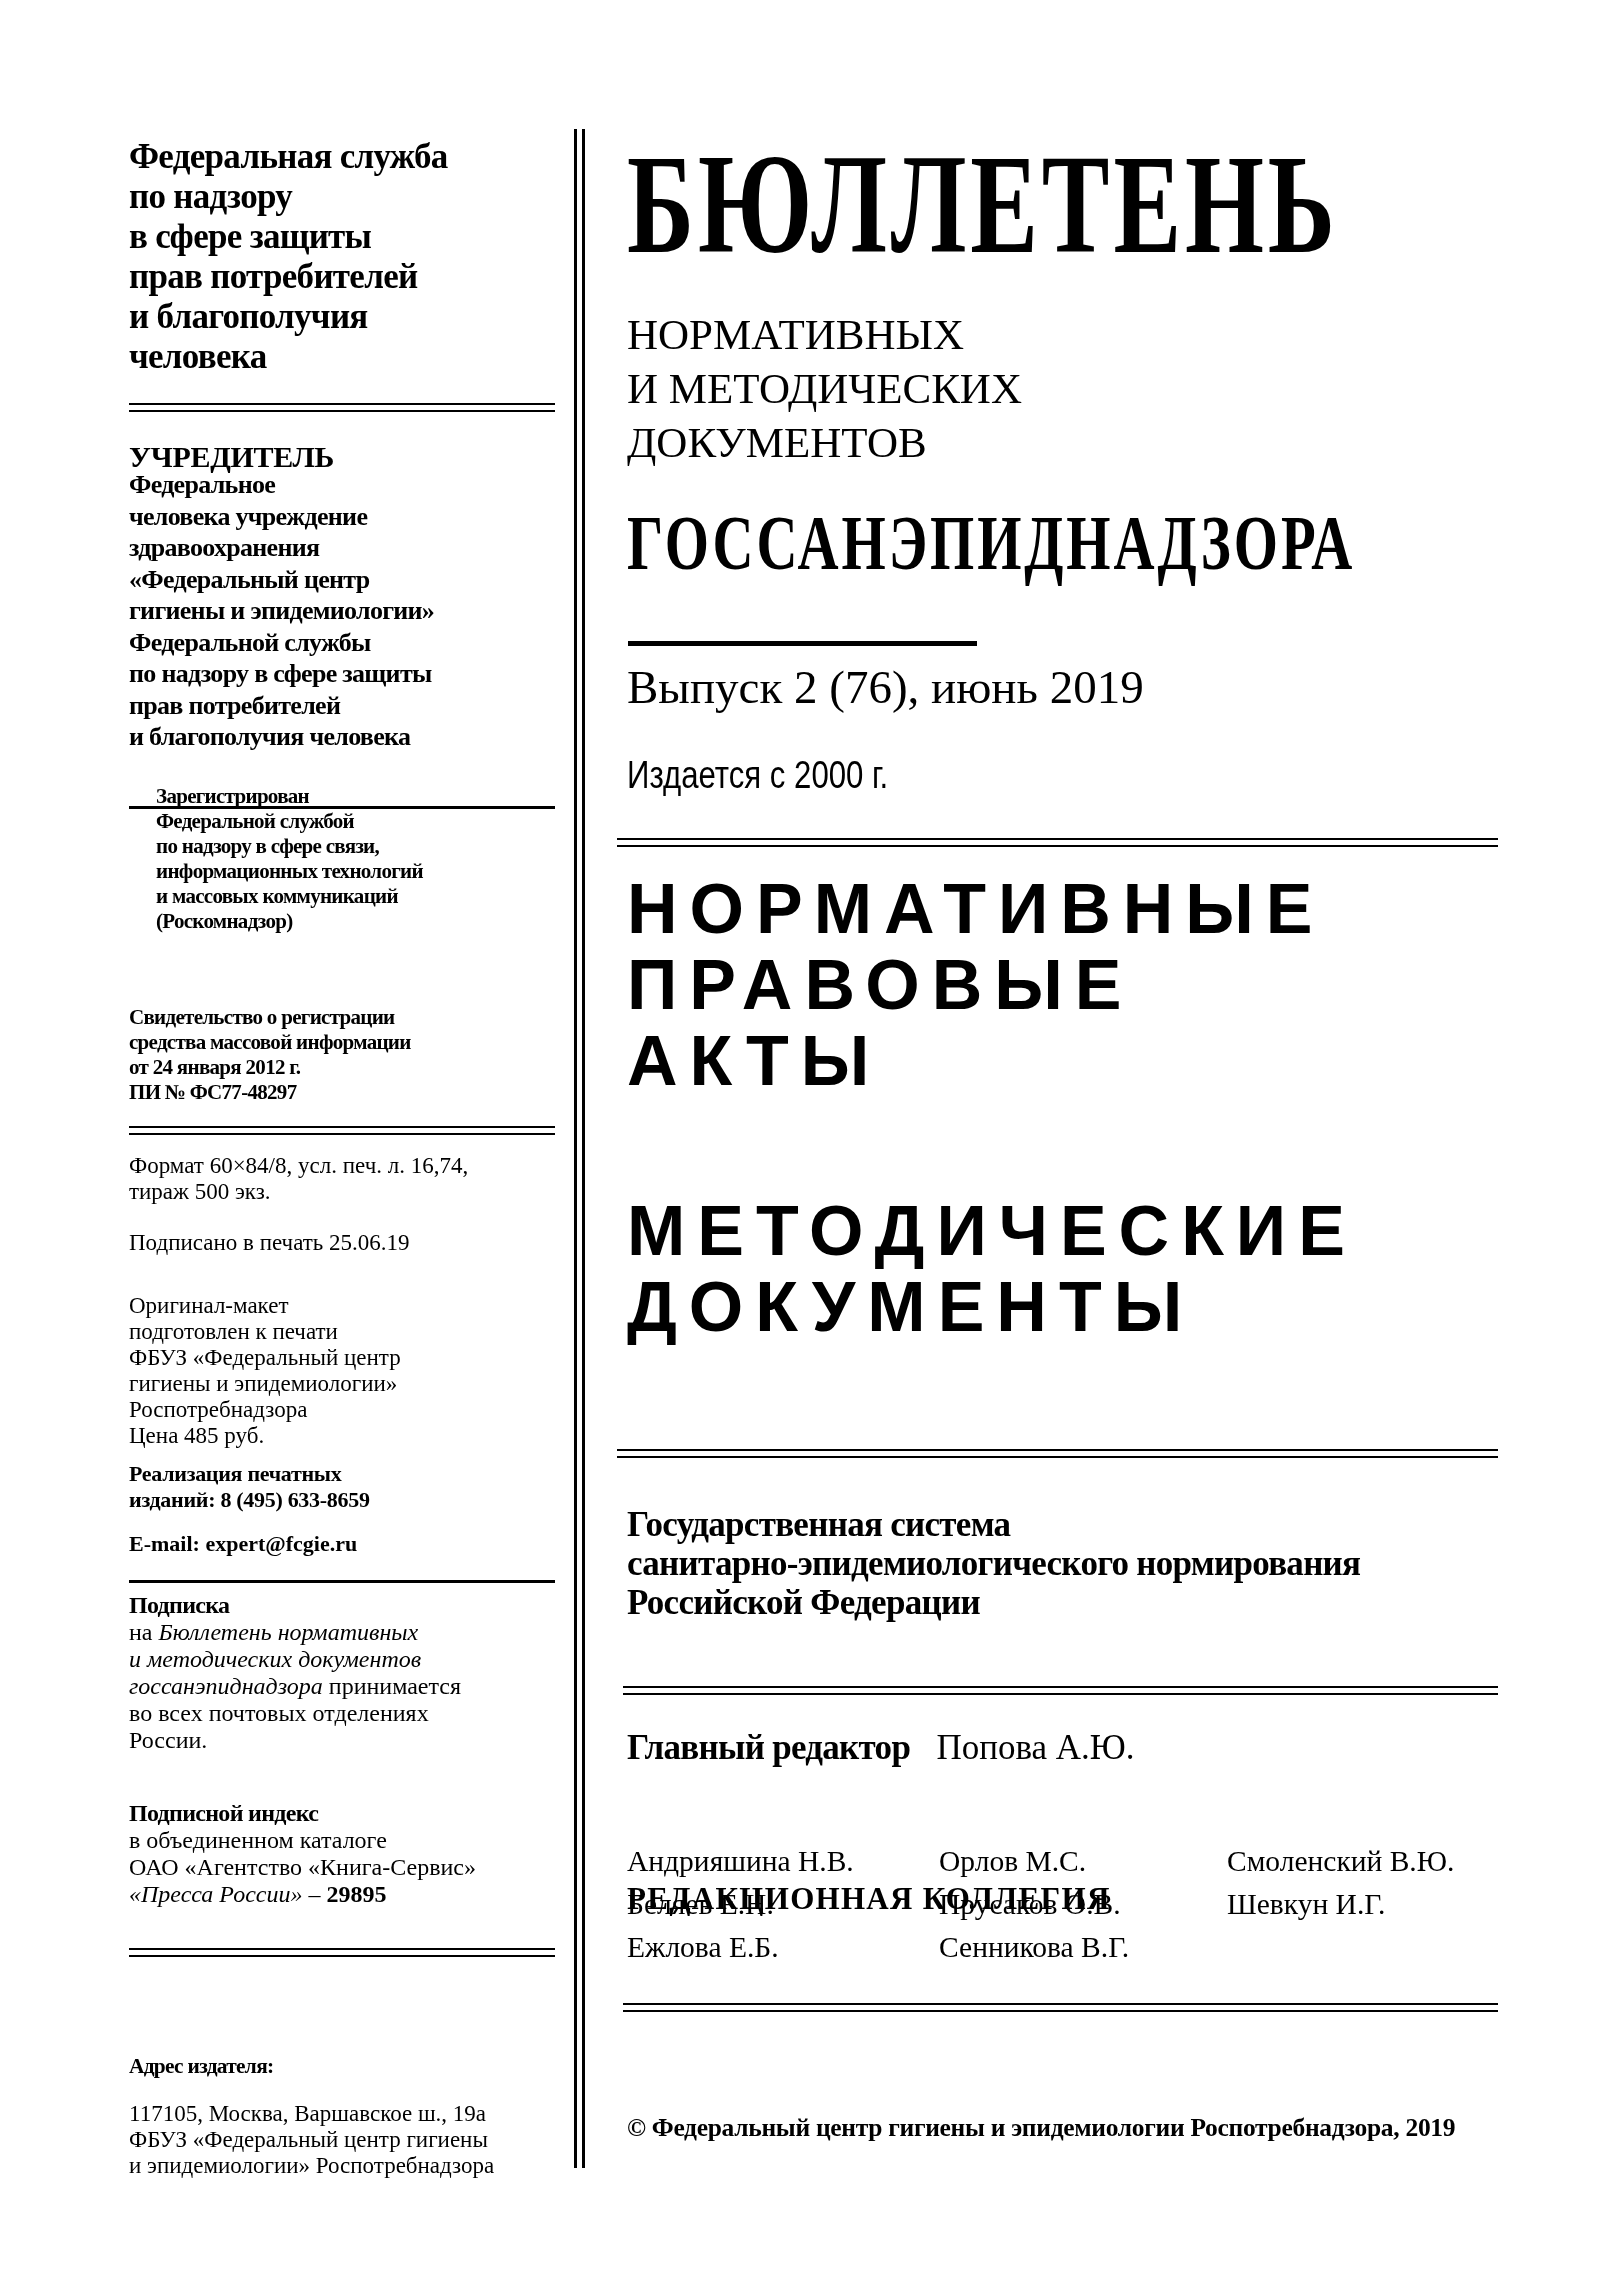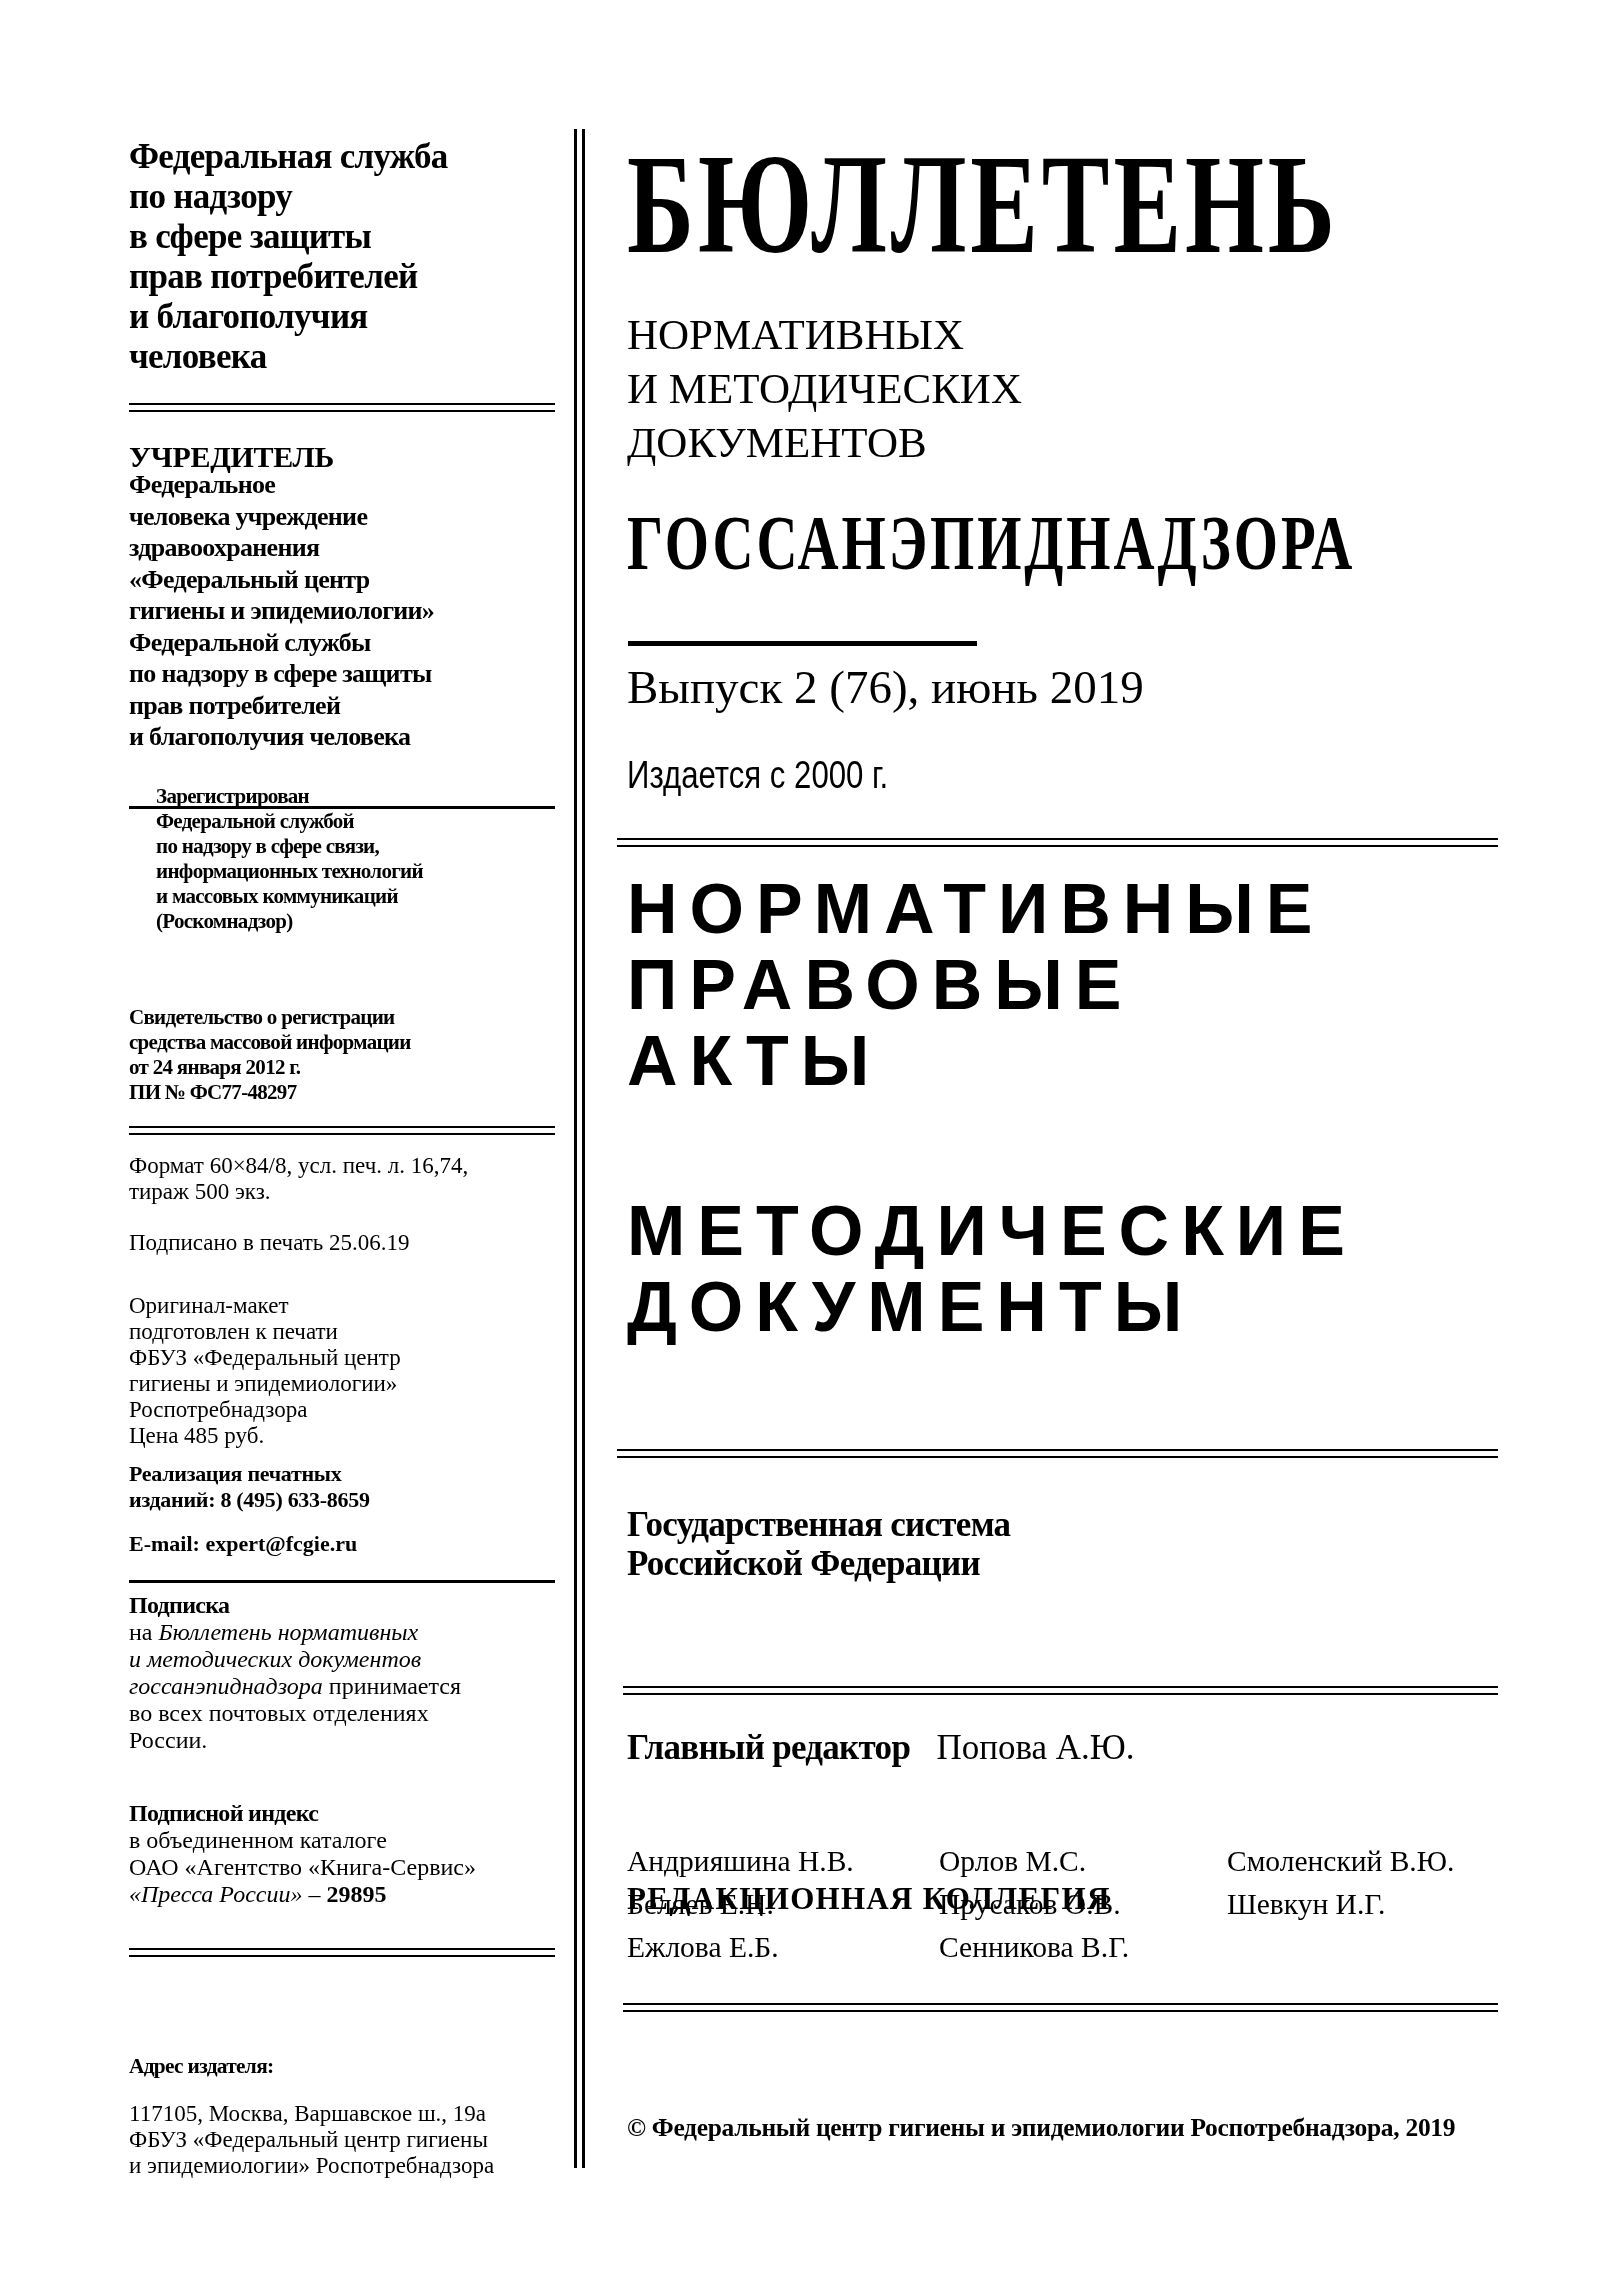--- a/index.html
+++ b/index.html
@@ -154,20 +154,21 @@
   <span class="line">АКТЫ</span>
 </div>
 <div class="abs rcol sec2">
   <span class="line">МЕТОДИЧЕСКИЕ</span>
   <span class="line">ДОКУМЕНТЫ</span>
 </div>
 <div class="dbl" style="left:617px; width:881px; top:1449px;"></div>
 
 <div class="abs rcol gss">
   <span class="line">Государственная система</span>
+  <span class="line">санитарно-эпидемиологического нормирования</span>
   <span class="line">Российской Федерации</span>
 </div>
 <div class="dbl" style="left:623px; width:875px; top:1686px;"></div>
 
 <div class="abs rcol chief">
   <span class="lbl">Главный редактор</span>
   <span>&nbsp;</span>
   <span>Попова А.Ю.</span>
 </div>
 <div class="abs rcol board-h">РЕДАКЦИОННАЯ  КОЛЛЕГИЯ</div>

